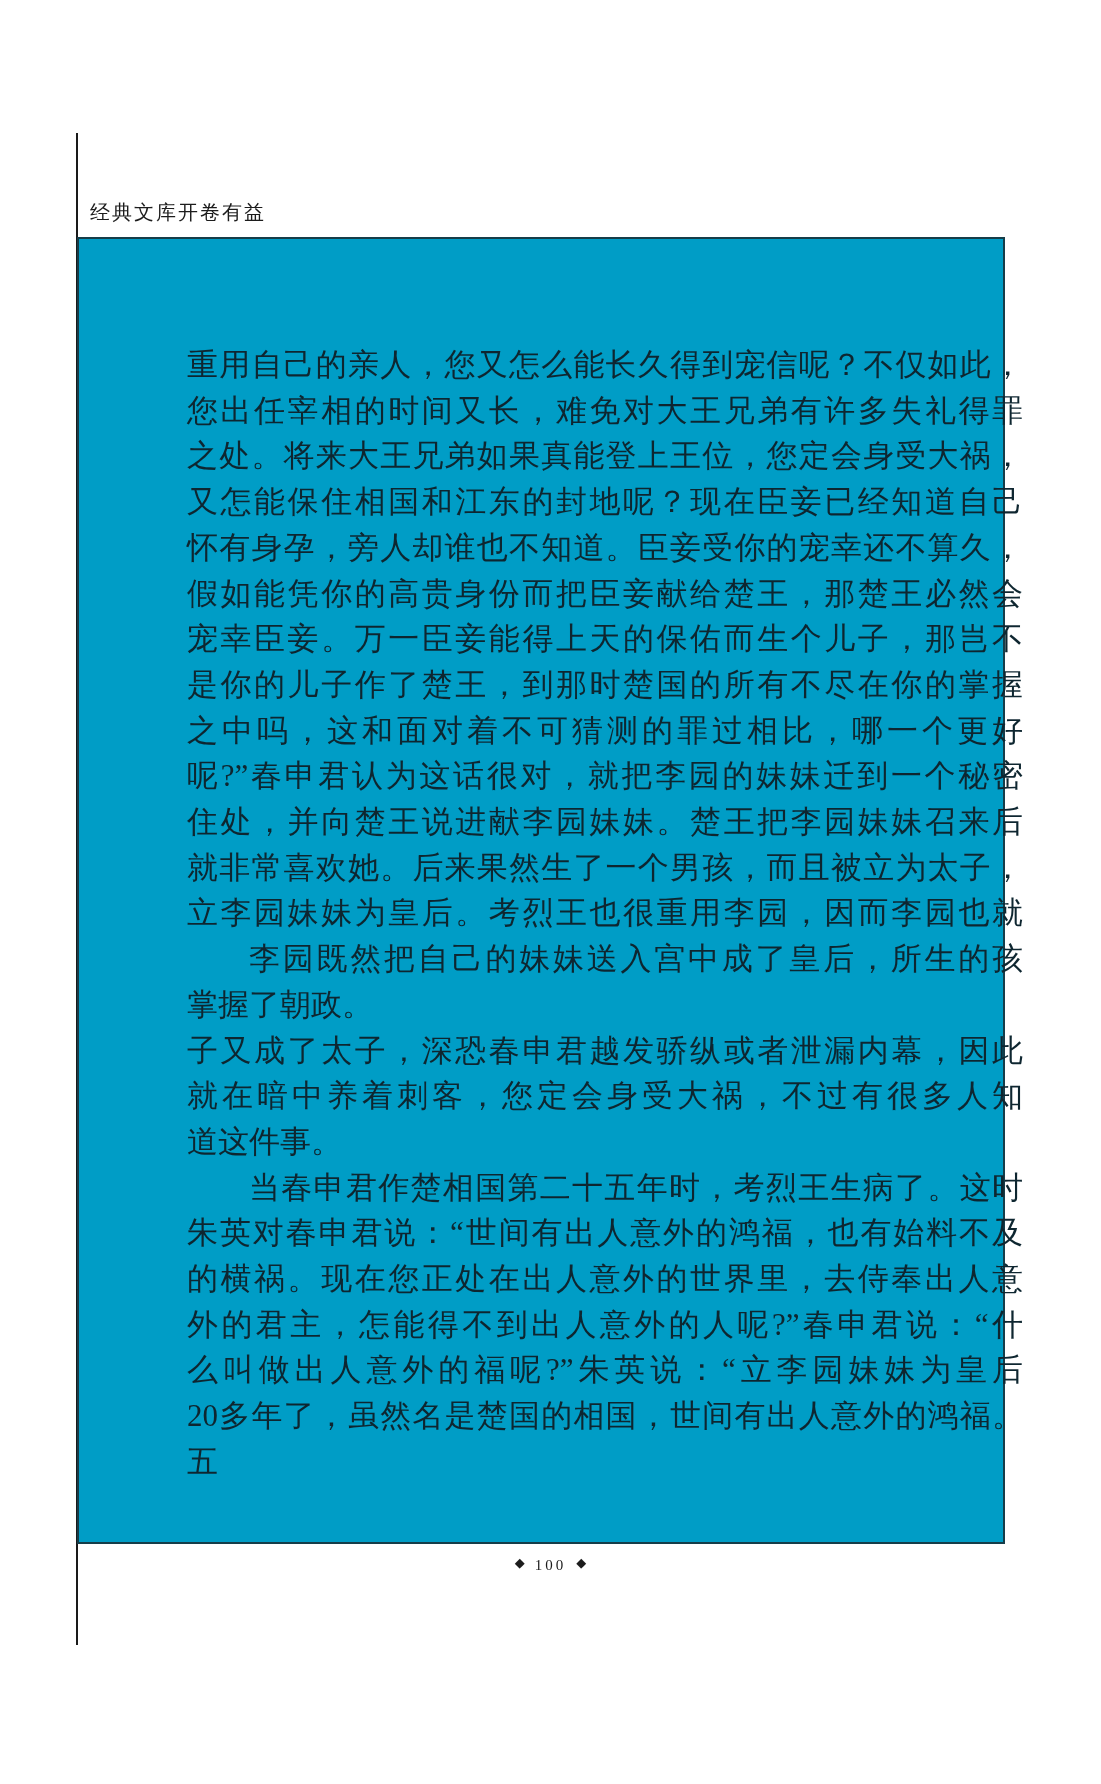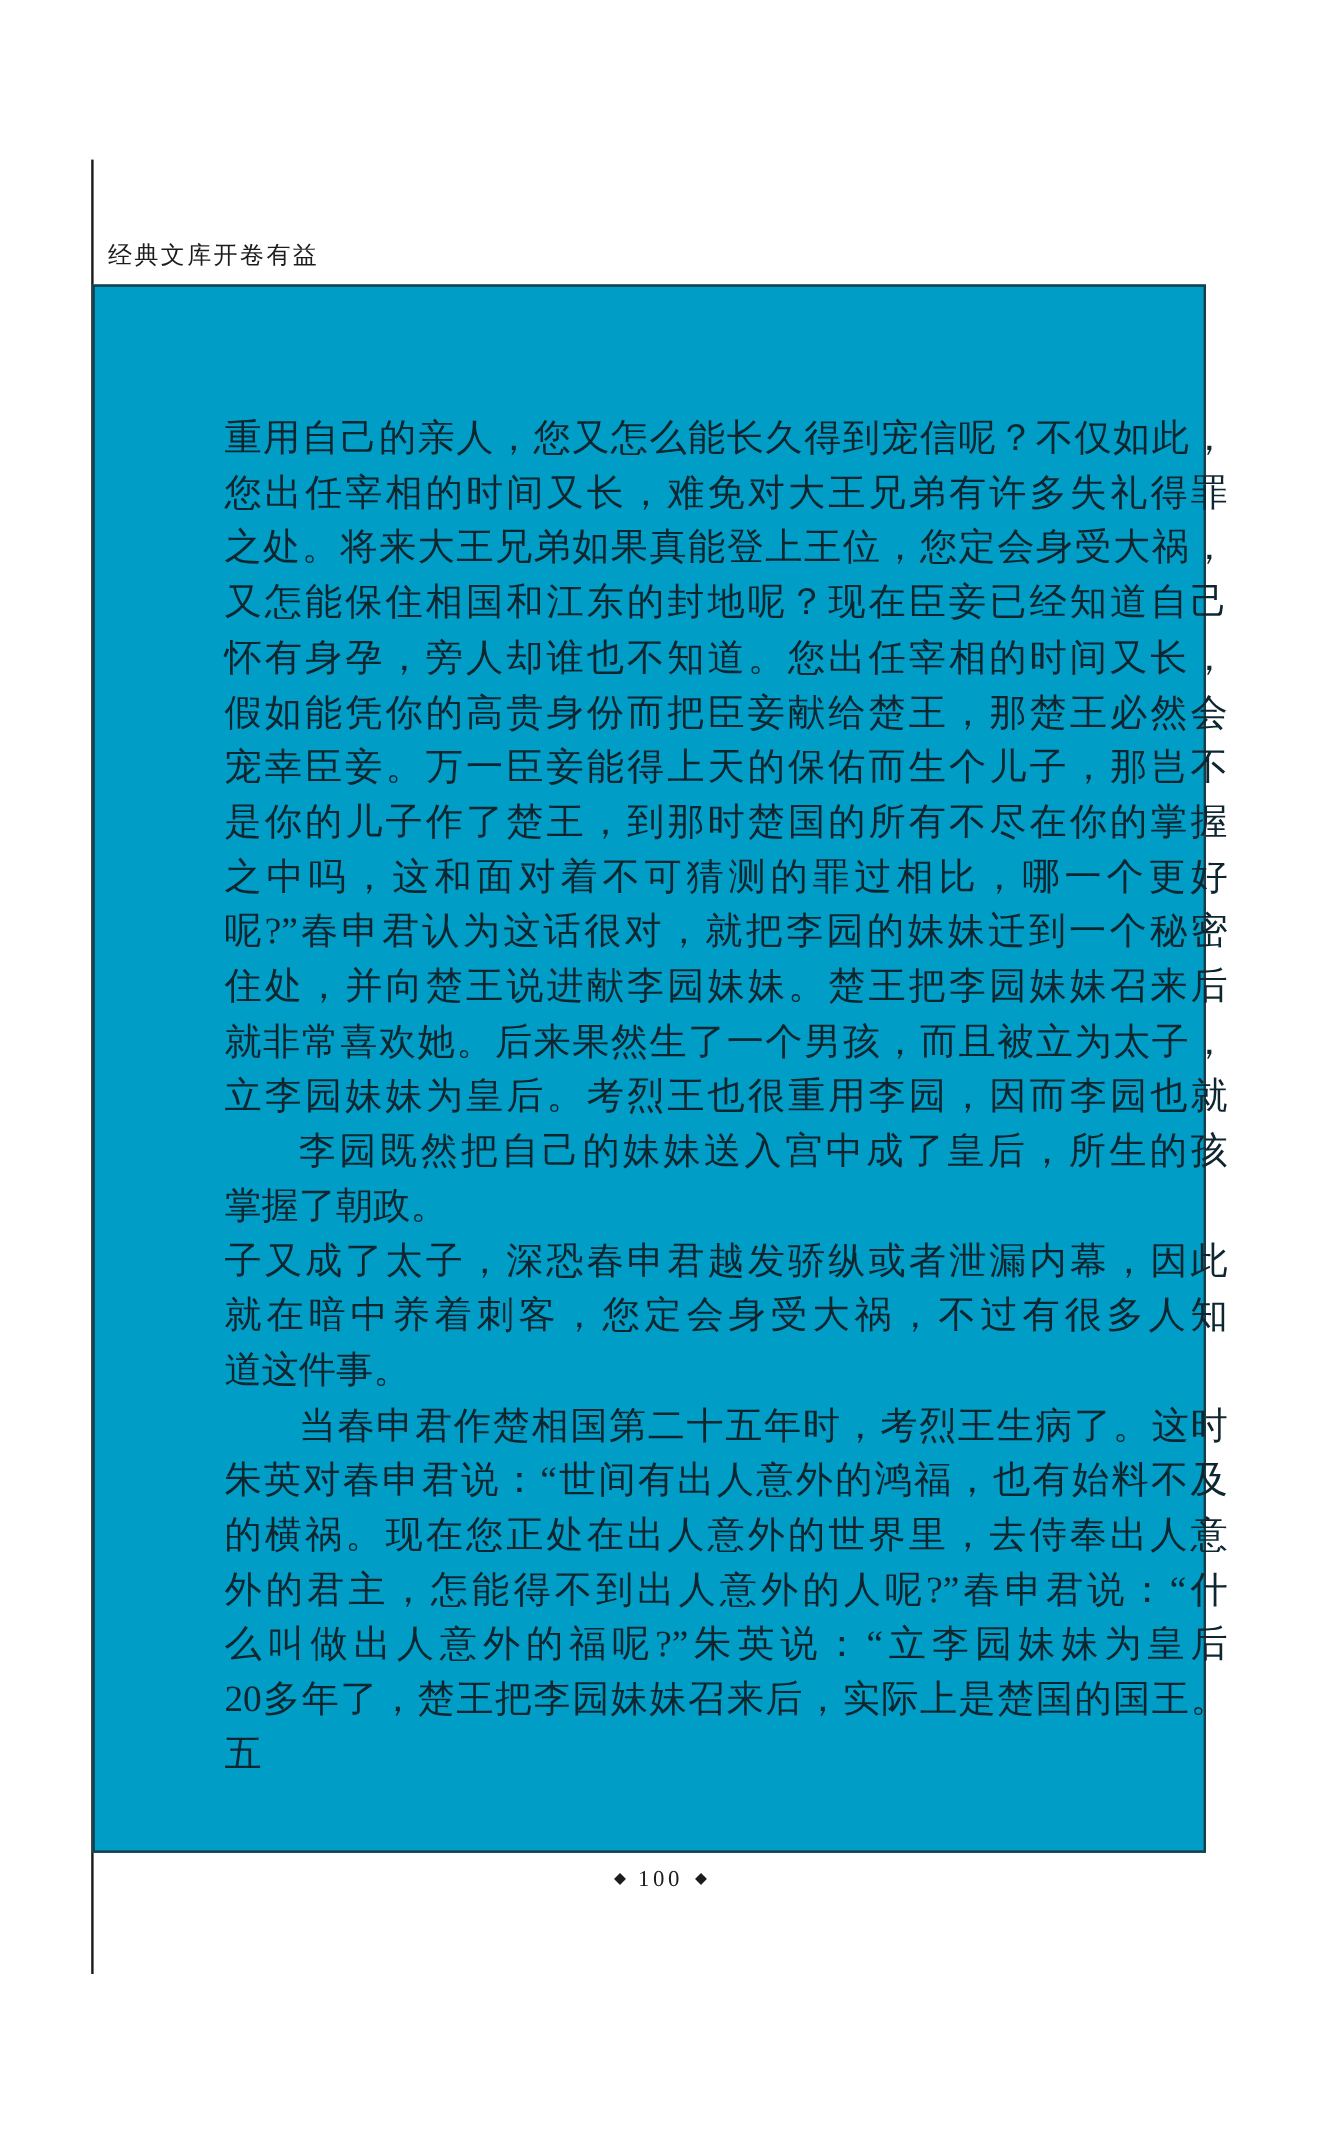--- a/index.html
+++ b/index.html
@@ -65,21 +65,21 @@
   .folio {
     position: absolute;
     left: 0;
     top: 1556px;
     width: 1101px;
     text-align: center;
     color: var(--header-text, #1c1c1c);
     white-space: nowrap;
   }
   .folio .num {
-    font-size: 19px;
+    font-size: 15px;
     letter-spacing: 3px;
   }
   .folio .diamond {
     font-size: 13px;
     position: relative;
     top: -3px;
     margin: 0 10px;
   }
 </style>
 </head>
@@ -89,37 +89,37 @@
 
 <div class="running-head">经典文库开卷有益</div>
 
 <div class="panel"></div>
 
 <div class="body-text">
     <div class="line">重用自己的亲人，您又怎么能长久得到宠信呢？不仅如此，</div>
     <div class="line">您出任宰相的时间又长，难免对大王兄弟有许多失礼得罪</div>
     <div class="line">之处。将来大王兄弟如果真能登上王位，您定会身受大祸，</div>
     <div class="line">又怎能保住相国和江东的封地呢？现在臣妾已经知道自己</div>
-    <div class="line">怀有身孕，旁人却谁也不知道。您出任宰相的时间又长，</div>
+    <div class="line">怀有身孕，旁人却谁也不知道。臣妾受你的宠幸还不算久，</div>
     <div class="line">假如能凭你的高贵身份而把臣妾献给楚王，那楚王必然会</div>
     <div class="line">宠幸臣妾。万一臣妾能得上天的保佑而生个儿子，那岂不</div>
     <div class="line">是你的儿子作了楚王，到那时楚国的所有不尽在你的掌握</div>
     <div class="line">之中吗，这和面对着不可猜测的罪过相比，哪一个更好</div>
     <div class="line">呢?”春申君认为这话很对，就把李园的妹妹迁到一个秘密</div>
     <div class="line">住处，并向楚王说进献李园妹妹。楚王把李园妹妹召来后</div>
     <div class="line">就非常喜欢她。后来果然生了一个男孩，而且被立为太子，</div>
     <div class="line">立李园妹妹为皇后。考烈王也很重用李园，因而李园也就</div>
     <div class="line indent">李园既然把自己的妹妹送入宫中成了皇后，所生的孩</div>
     <div class="line end">掌握了朝政。</div>
     <div class="line">子又成了太子，深恐春申君越发骄纵或者泄漏内幕，因此</div>
     <div class="line">就在暗中养着刺客，您定会身受大祸，不过有很多人知</div>
     <div class="line end">道这件事。</div>
     <div class="line indent">当春申君作楚相国第二十五年时，考烈王生病了。这时</div>
     <div class="line">朱英对春申君说：“世间有出人意外的鸿福，也有始料不及</div>
     <div class="line">的横祸。现在您正处在出人意外的世界里，去侍奉出人意</div>
     <div class="line">外的君主，怎能得不到出人意外的人呢?”春申君说：“什</div>
     <div class="line">么叫做出人意外的福呢?”朱英说：“立李园妹妹为皇后</div>
-    <div class="line">20多年了，楚王把李园妹妹召来后，实际上是楚国的国王。五</div>
+    <div class="line">20多年了，虽然名是楚国的相国，世间有出人意外的鸿福。五</div>
   </div>
 
 <div class="folio">
   <span class="diamond">◆</span><span class="num">100</span><span class="diamond">◆</span>
 </div>
 
 </body></html>

